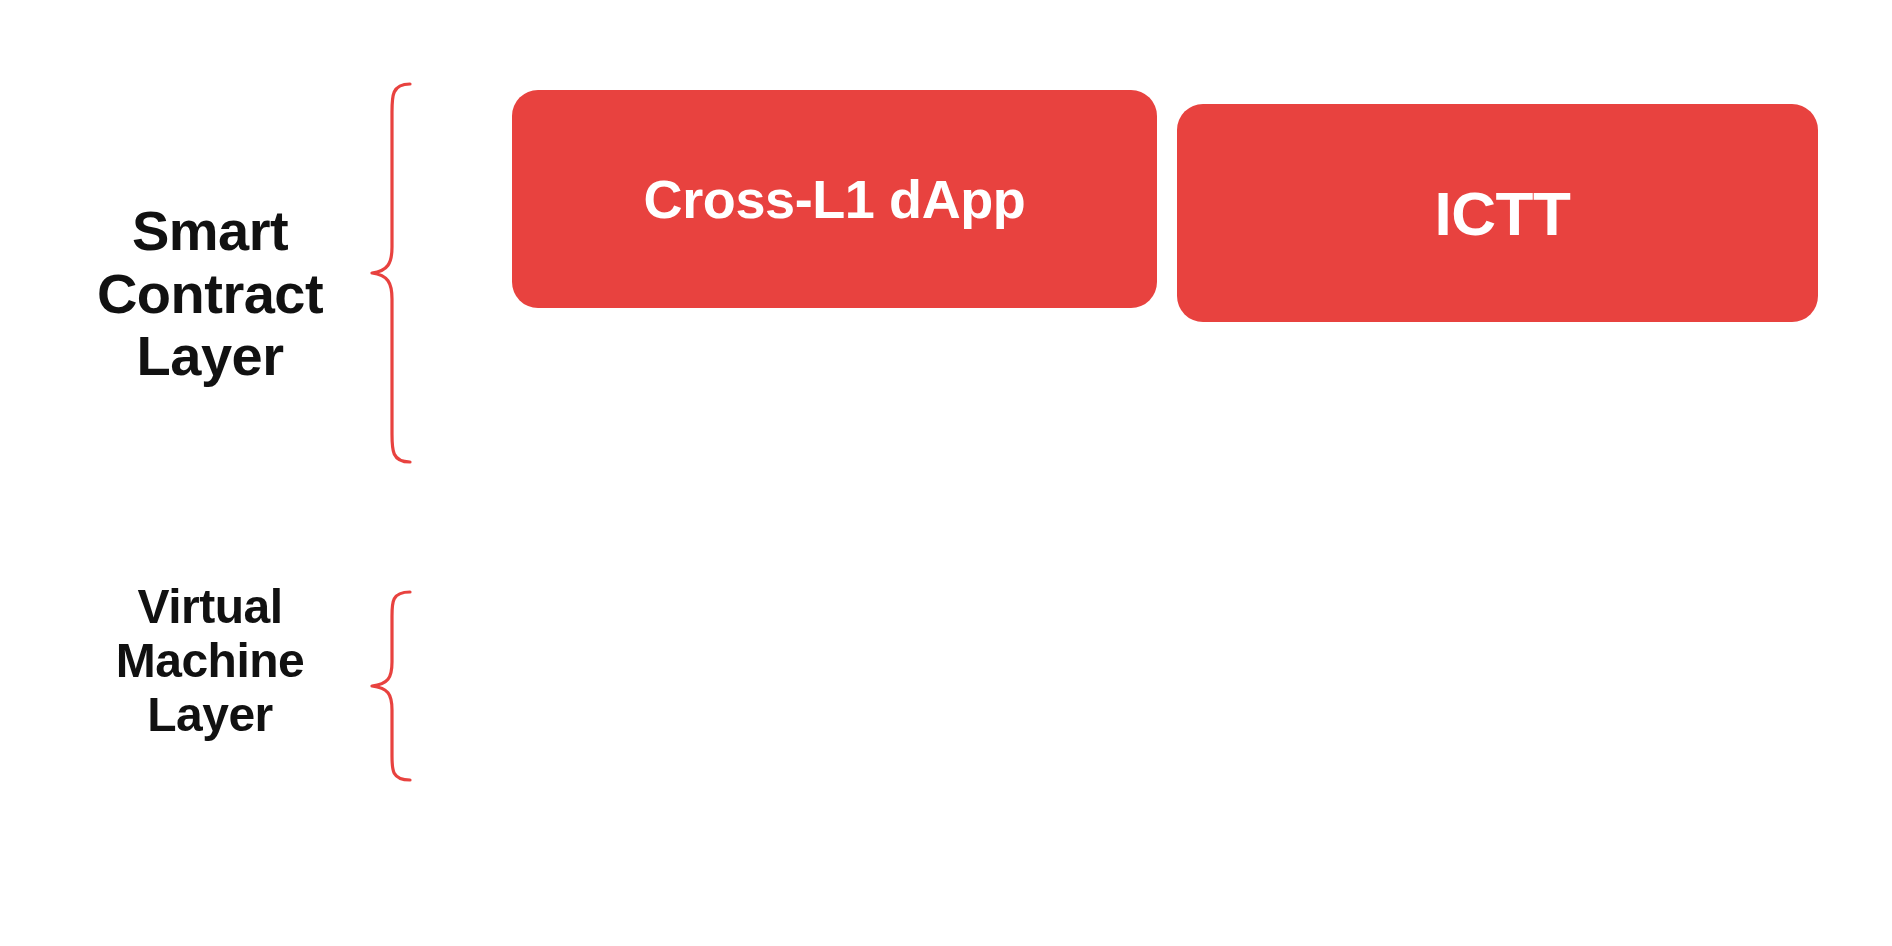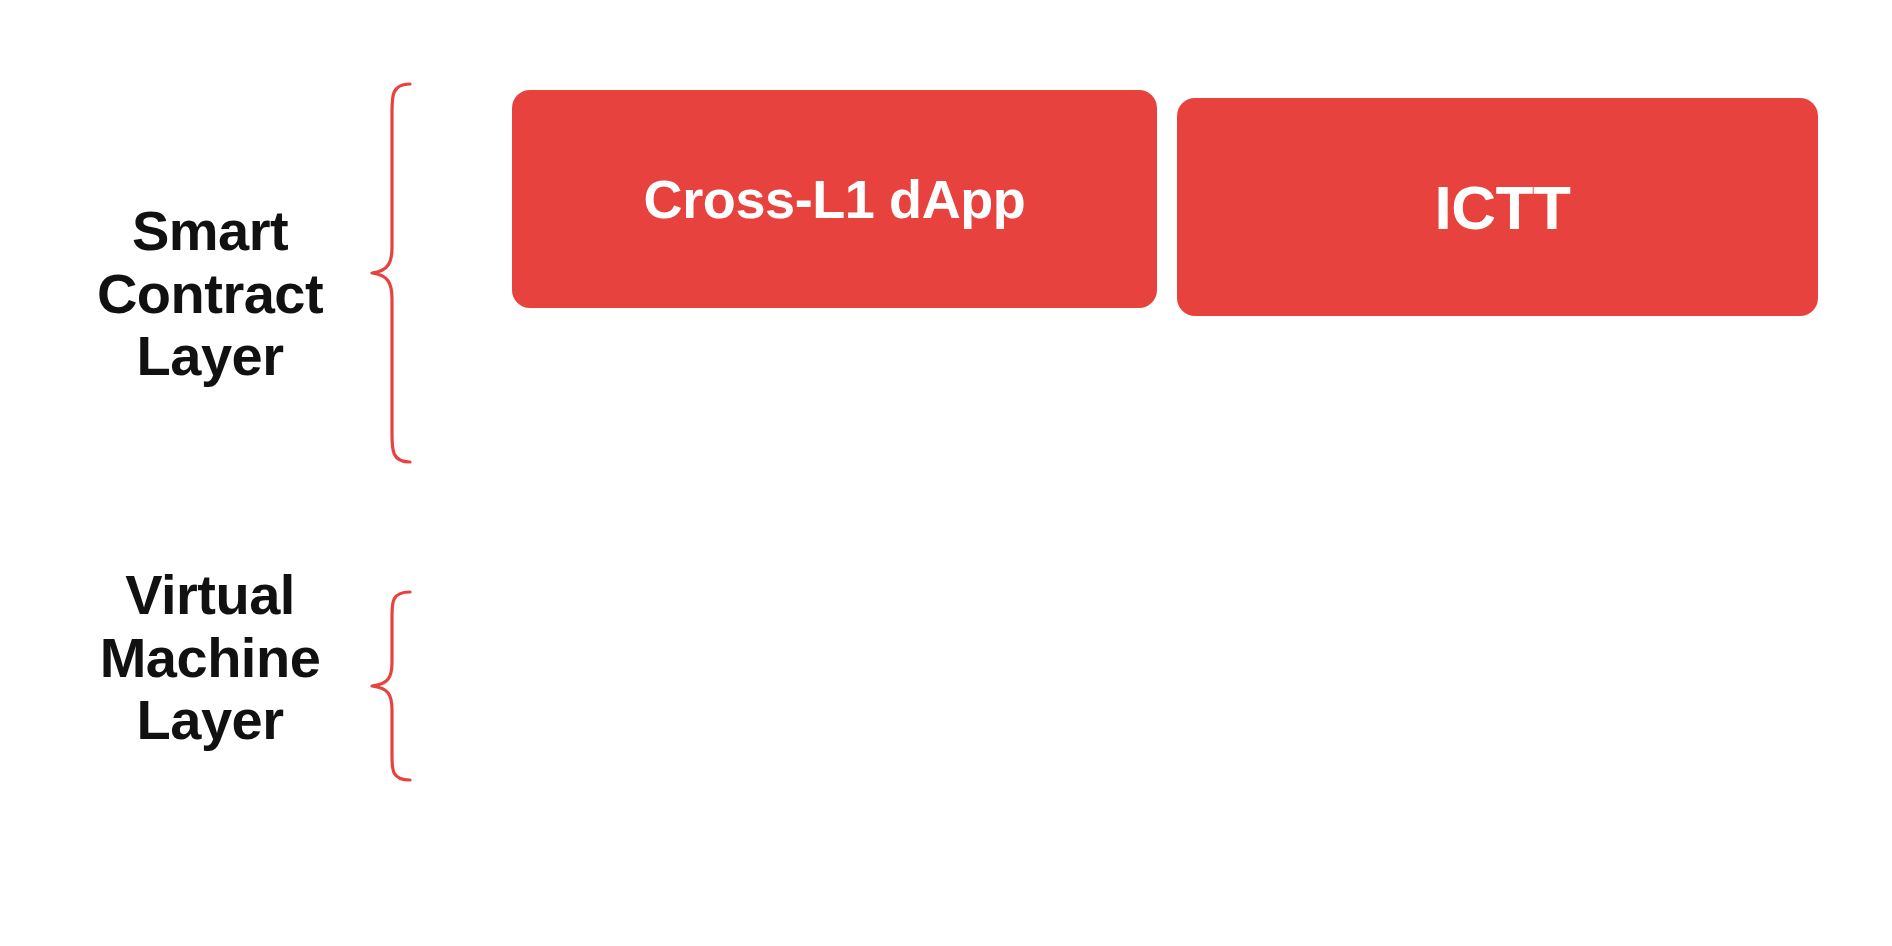--- a/index.html
+++ b/index.html
@@ -31,23 +31,23 @@
     -webkit-font-smoothing: antialiased;
   }
   #label-smart-contract {
     left: 60px;
     top: 200px;
     width: 300px;
     font-size: 56px;
   }
   #label-virtual-machine {
     left: 60px;
-    top: 564px;
+    top: 580px;
     width: 300px;
-    font-size: 56px;
+    font-size: 48px;
   }
 
   
   .brace {
     position: absolute;
     overflow: visible;
   }
   #brace-smart-contract {
     left: 370px;
     top: 82px;
@@ -65,41 +65,41 @@
     stroke: #E8423F;
     stroke-width: 3.2;
     stroke-linecap: round;
     stroke-linejoin: round;
   }
 
   
   .box {
     position: absolute;
     background: #E8423F;
-    border-radius: 18px;
+    border-radius: 26px;
     display: flex;
     align-items: center;
     justify-content: center;
     color: #ffffff;
     font-weight: bold;
     letter-spacing: -0.4px;
     -webkit-font-smoothing: antialiased;
     box-sizing: border-box;
   }
 
   #box-cross-l1-dapp {
     left: 512px;
     top: 90px;
     width: 645px;
     height: 218px;
     font-size: 54px;
   }
   #box-ictt {
     left: 1177px;
-    top: 98px;
+    top: 104px;
     width: 641px;
     height: 218px;
     font-size: 62px;
     padding-left: 10px;
   }
   #box-icm-contracts {
     left: 512px;
     top: 340px;
     width: 1306px;
     height: 218px;

